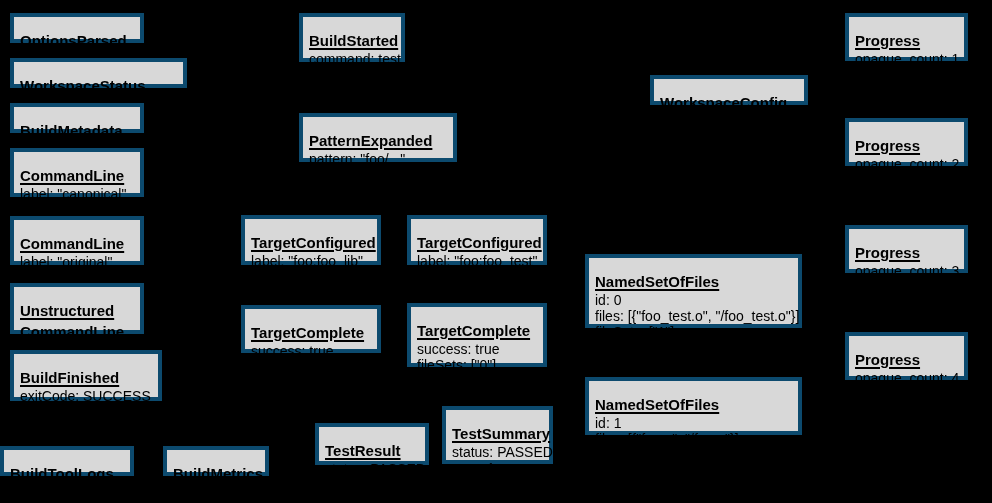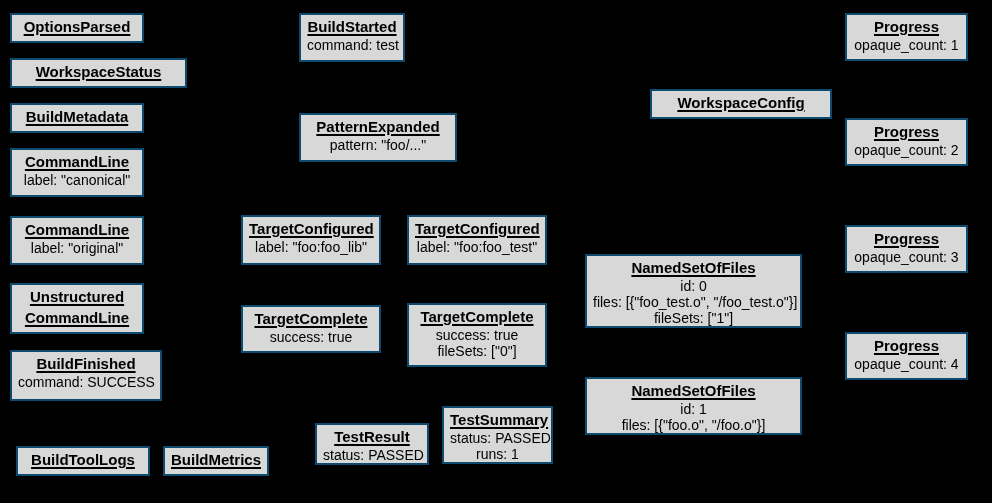--- a/index.html
+++ b/index.html
@@ -12,25 +12,24 @@
     width: 992px;
     height: 503px;
     background: #000000;
     overflow: hidden;
     font-family: "Liberation Sans", sans-serif;
   }
   .node {
     position: absolute;
     box-sizing: border-box;
     background: #d8d8d8;
-    border: 2px solid #0c4a6e;
+    border: 4px solid #0c4a6e;
     color: #000000;
-    padding: 1px 6px 4px 6px;
+    padding: 13px 6px 4px 6px;
     overflow: visible;
-    text-align: center;
   }
   .node-title {
     font-size: 15px;
     font-weight: bold;
     line-height: 21px;
     text-decoration: underline;
     text-decoration-thickness: 2px;
     text-underline-offset: 2px;
     white-space: nowrap;
   }
@@ -40,31 +39,31 @@
     white-space: nowrap;
   }
   
   .n0  { left: 10px;  top: 13px;  width: 134px; height: 30px; }
   .n1  { left: 10px;  top: 58px;  width: 177px; height: 30px; }
   .n2  { left: 10px;  top: 103px; width: 134px; height: 30px; }
   .n3  { left: 10px;  top: 148px; width: 134px; height: 49px; }
   .n4  { left: 10px;  top: 216px; width: 134px; height: 49px; }
   .n5  { left: 10px;  top: 283px; width: 134px; height: 51px; }
   .n6  { left: 10px;  top: 350px; width: 152px; height: 51px; }
-  .n7  { left: 16px;   top: 446px; width: 134px; height: 30px; }
+  .n7  { left: 0;   top: 446px; width: 134px; height: 30px; }
   .n8  { left: 163px; top: 446px; width: 106px; height: 30px; }
   .n9  { left: 299px; top: 13px;  width: 106px; height: 49px; }
   .n10 { left: 299px; top: 113px; width: 158px; height: 49px; }
   .n11 { left: 241px; top: 215px; width: 140px; height: 50px; }
   .n12 { left: 407px; top: 215px; width: 140px; height: 50px; }
   .n13 { left: 241px; top: 305px; width: 140px; height: 48px; }
   .n14 { left: 407px; top: 303px; width: 140px; height: 64px; }
   .n15 { left: 315px; top: 423px; width: 114px; height: 42px; }
   .n16 { left: 442px; top: 406px; width: 111px; height: 58px; }
-  .n17 { left: 650px; top: 89px;  width: 182px; height: 30px; }
+  .n17 { left: 650px; top: 75px;  width: 158px; height: 30px; }
   .n18 { left: 585px; top: 157px; width: 217px; height: 76px; }
   .n19 { left: 585px; top: 254px; width: 217px; height: 74px; }
   .n20 { left: 585px; top: 377px; width: 217px; height: 58px; }
   .n21 { left: 845px; top: 13px;  width: 123px; height: 48px; }
   .n22 { left: 845px; top: 118px; width: 123px; height: 48px; }
   .n23 { left: 845px; top: 225px; width: 123px; height: 48px; }
   .n24 { left: 845px; top: 332px; width: 123px; height: 48px; }
 </style>
 </head>
 <body>
@@ -93,21 +92,21 @@
     <div class="node-line">label: "original"</div>
   </div>
 
   <div class="node n5">
     <div class="node-title">Unstructured</div>
     <div class="node-title">CommandLine</div>
   </div>
 
   <div class="node n6">
     <div class="node-title">BuildFinished</div>
-    <div class="node-line">command: SUCCESS</div>
+    <div class="node-line">exitCode: SUCCESS</div>
   </div>
 
   <div class="node n7">
     <div class="node-title">BuildToolLogs</div>
   </div>
 
   <div class="node n8">
     <div class="node-title">BuildMetrics</div>
   </div>
 

